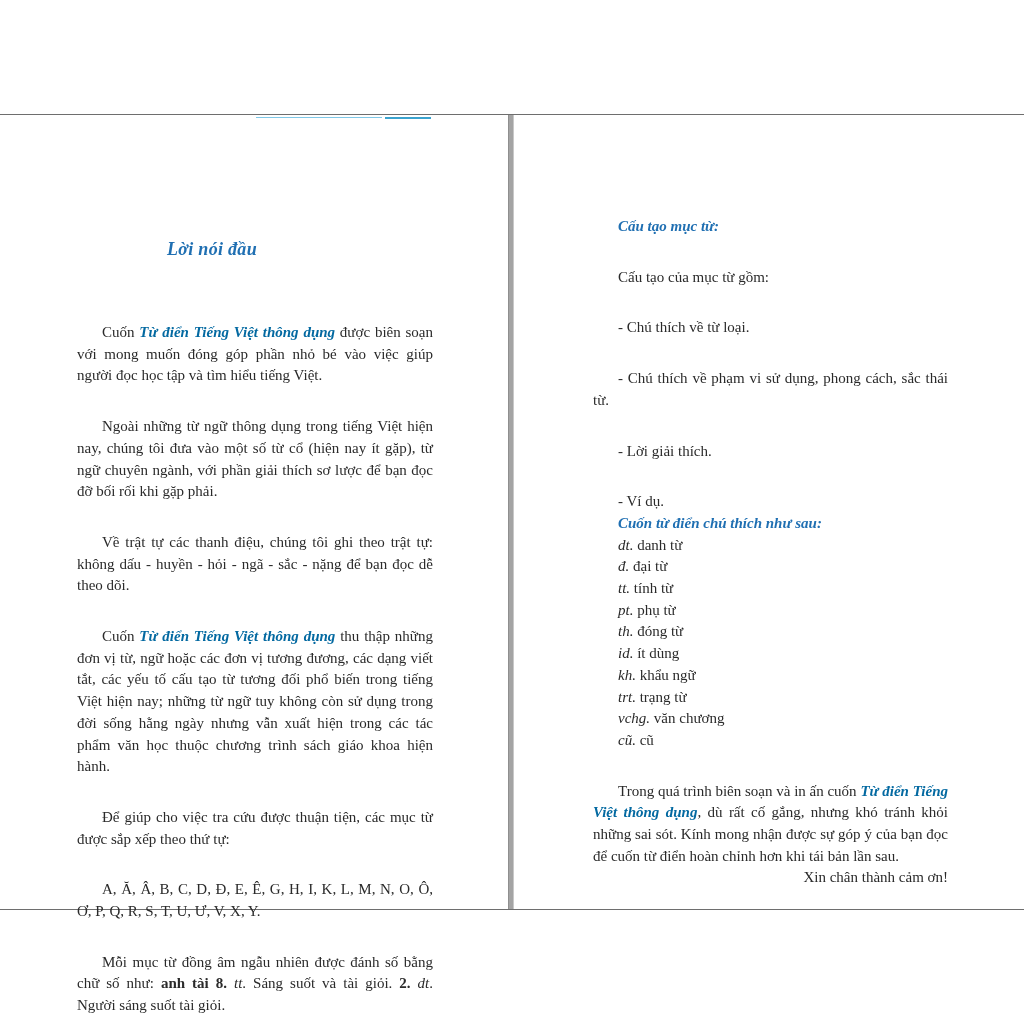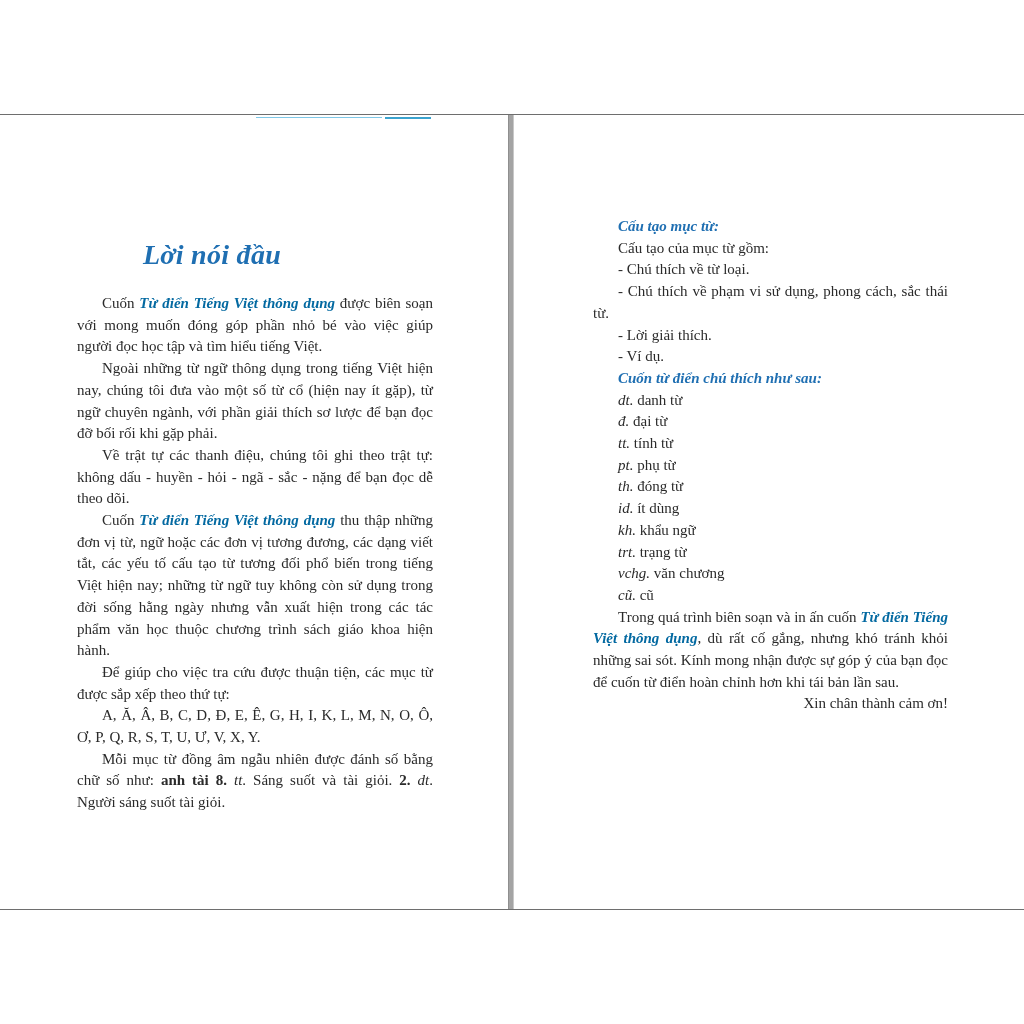--- a/index.html
+++ b/index.html
@@ -21,30 +21,30 @@
   .page.left { left: 0; width: 508px; }
   .page.right { left: 514px; width: 510px; }
   .deco-line {
     position: absolute; top: 2px; height: 1px;
   }
   .deco-a { left: 256px; width: 126px; background: #7fc8e8; }
   .deco-b { left: 385px; width: 46px; background: #3aa3cf; height: 2px; top: 2px; }
 
   .title {
     position: absolute; left: 0; width: 424px; top: 124px; text-align: center;
-    font-style: italic; font-weight: bold; font-size: 28px; color: #1f6fb2;
+    font-style: italic; font-weight: bold; font-size: 18px; color: #1f6fb2;
     letter-spacing: 0.3px;
   }
   .text-block {
     position: absolute; font-size: 15px; line-height: 21.7px; text-align: justify;
   }
   .left .text-block { left: 77px; width: 356px; top: 178px; }
   .right .text-block { left: 79px; width: 355px; top: 101px; }
   p { margin: 0; }
-  .indent { text-indent: 25px; }
+  .indent { text-indent: 25px; margin-top: 29px; }
   .blue { color: #0369a1; font-style: italic; font-weight: bold; }
   .heading { color: #1f6fb2; font-style: italic; font-weight: bold; padding-left: 25px; }
   .abbr { font-style: italic; }
   .bold { font-weight: bold; }
   .abbr-row { padding-left: 25px; }
   .right-align { text-align: right; }
 </style>
 </head>
 <body>
 

